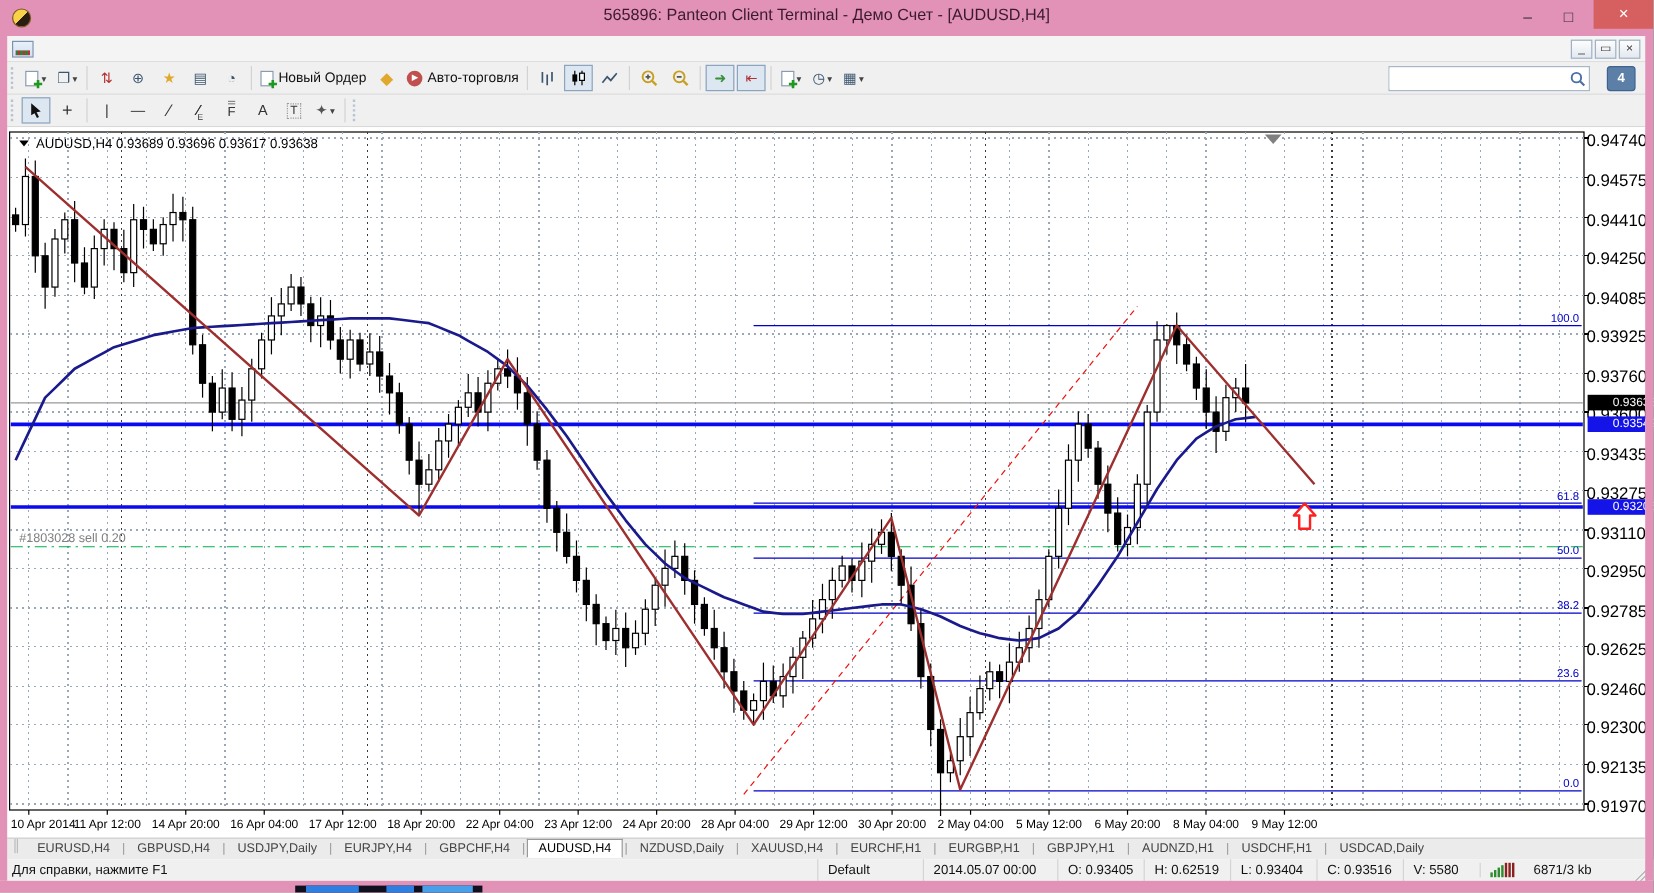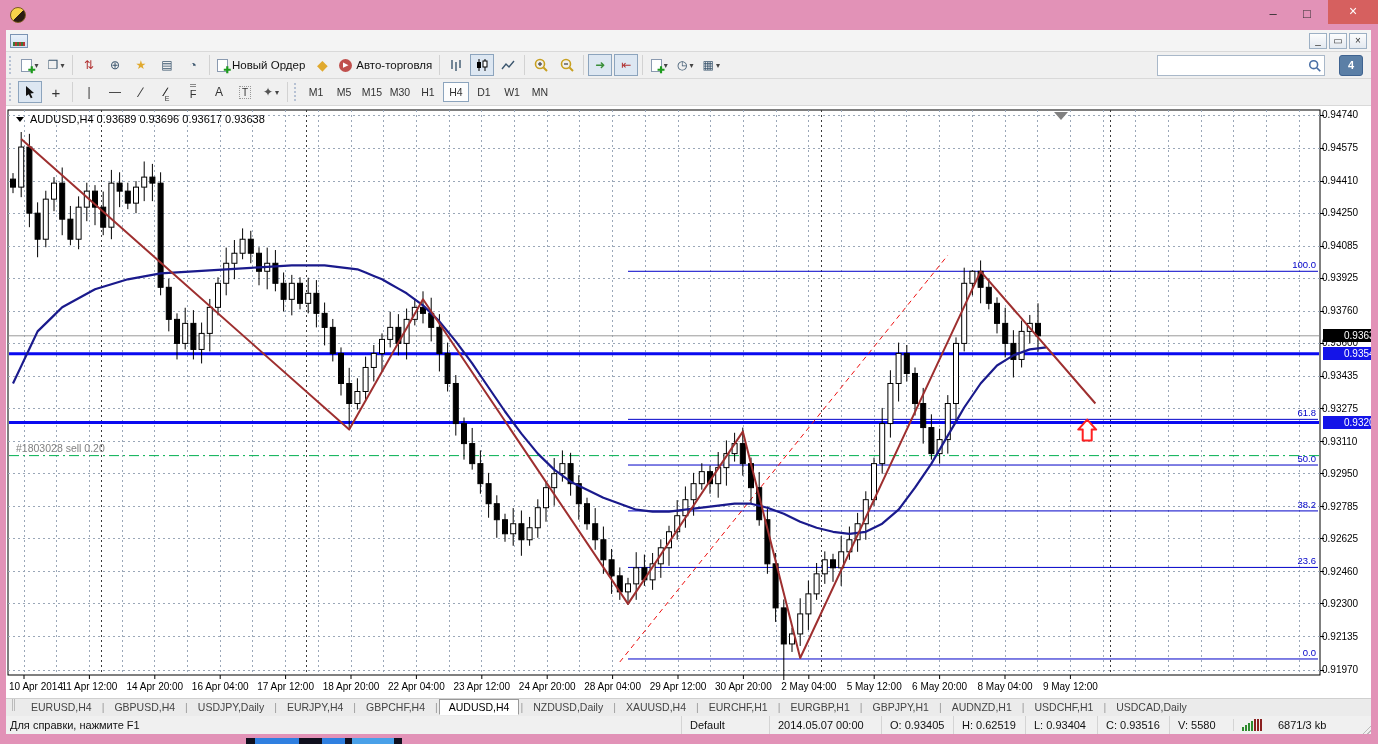--- a/index.html
+++ b/index.html
@@ -35,21 +35,21 @@
   .circle-ic{width:13px;height:13px;border-radius:7px;background:#c0504d;color:#fff;font-size:7px;display:flex;align-items:center;justify-content:center;}
   .tf-btn{min-width:26px;height:20px;margin:0 1px;font-size:10.5px;color:#333;display:flex;align-items:center;justify-content:center;border:1px solid transparent;}
   .tf-btn.pressed{border:1px solid #8ca4bd;background:#fdfdfd;}
   #searchbox{position:absolute;right:46px;top:3px;width:168px;height:21px;border:1px solid #a9b8c9;background:#fff;display:flex;align-items:center;}
   #search-input{flex:1;border:none;outline:none;height:17px;font-size:11px;padding:0 4px;}
   #bubble-btn{position:absolute;right:8px;top:3px;width:24px;height:21px;background:#5b7fa6;border:1px solid #3f6390;border-radius:3px;color:#fff;font-size:11px;font-weight:bold;text-align:center;line-height:19px;}
   
   #chart-region{left:6px;top:106px;width:1365px;height:592px;background:#fff;}
   #chart-svg{position:absolute;left:-6px;top:0;}
   #price-axis{position:absolute;left:1316px;top:0;width:49px;height:592px;}
-  .ptick{position:absolute;left:0;width:46px;font-size:10px;color:#000;}
+  .ptick{position:absolute;left:0;width:46px;font-size:14px;color:#000;}
   .pbadge{position:absolute;left:1px;width:48px;font-size:10px;color:#fff;text-align:left;padding-left:21px;height:13px;line-height:13px;}
   
   #tabsbar{left:6px;top:698px;width:1365px;height:18px;background:#ebebeb;border-top:1px solid #cfcfcf;display:flex;align-items:flex-start;font-size:10.5px;color:#444;}
   #tabsbar .tabgrip{width:4px;height:12px;border-left:3px double #bbb;margin:0 6px;}
   .tab{padding:1px 9px;white-space:nowrap;}
   .tab.active{background:#fff;border:1px solid #999;border-bottom-color:#fff;color:#000;}
   .tabsep{color:#999;margin:0 1px;}
   
   #statusbar{left:0px;top:716px;width:1378px;height:18px;background:#f0f0f0;display:flex;align-items:center;font-size:11px;color:#111;}
   .st-cell{height:18px;line-height:18px;padding:0 8px;border-left:1px solid #d4d4d4;white-space:nowrap;}
@@ -65,20 +65,21 @@
   .tk{position:absolute;top:0;height:6px;background:#2f7fe0;}
   svg text{font-family:"Liberation Sans",sans-serif;}
 </style>
 </head>
 <body>
 
 <div id="win">
 
   <div id="titlebar" class="abs">
     <div id="applogo" class="abs"></div>
+    <div id="title-text" class="abs">565896: Panteon Client Terminal - Демо Счет - [AUDUSD,H4]</div>
     <div class="abs tb-btn" style="left:1258px;">–</div>
     <div class="abs tb-btn" style="left:1292px;">□</div>
     <div id="btn-close-win" class="abs">×</div>
   </div>
 
   <div id="menubar" class="abs">
     <div id="doc-icon"></div>
     <div id="mdi-buttons">
       <div class="mdi-btn">_</div>
       <div class="mdi-btn">▭</div>
@@ -233,31 +234,20 @@
       </div>
     <div class="tbtn">
         <span style="color:#333;border:1px dotted #999;padding:0 2px;font-size:10px;">T</span>
       </div>
     <div class="tbtn">
         <span style="color:#555;">✦</span>
         <span class="caret">▾</span>
       </div>
     <div class="sep"></div>
     <div class="grip"></div>
-    <span id="tf-buttons" style="display:flex;">
-        <div class="tf-btn">M1</div>
-        <div class="tf-btn">M5</div>
-        <div class="tf-btn">M15</div>
-        <div class="tf-btn">M30</div>
-        <div class="tf-btn">H1</div>
-        <div class="tf-btn pressed">H4</div>
-        <div class="tf-btn">D1</div>
-        <div class="tf-btn">W1</div>
-        <div class="tf-btn">MN</div>
-      </span>
   </div>
 
   <div id="chart-region" class="abs">
     <svg id="chart-svg" width="1378" height="592">
         <rect x="8" y="4" width="1312" height="565" fill="#fff" stroke="#000" stroke-width="1"></rect>
         <g shape-rendering="crispEdges">
           <line x1="24" y1="4" x2="24" y2="569" stroke="#9aa7b8" stroke-width="1" stroke-dasharray="2,3"></line>
           <line x1="56.7" y1="4" x2="56.7" y2="569" stroke="#9aa7b8" stroke-width="1" stroke-dasharray="2,3"></line>
           <line x1="89.4" y1="4" x2="89.4" y2="569" stroke="#9aa7b8" stroke-width="1" stroke-dasharray="2,3"></line>
           <line x1="122.10000000000001" y1="4" x2="122.10000000000001" y2="569" stroke="#9aa7b8" stroke-width="1" stroke-dasharray="2,3"></line>

